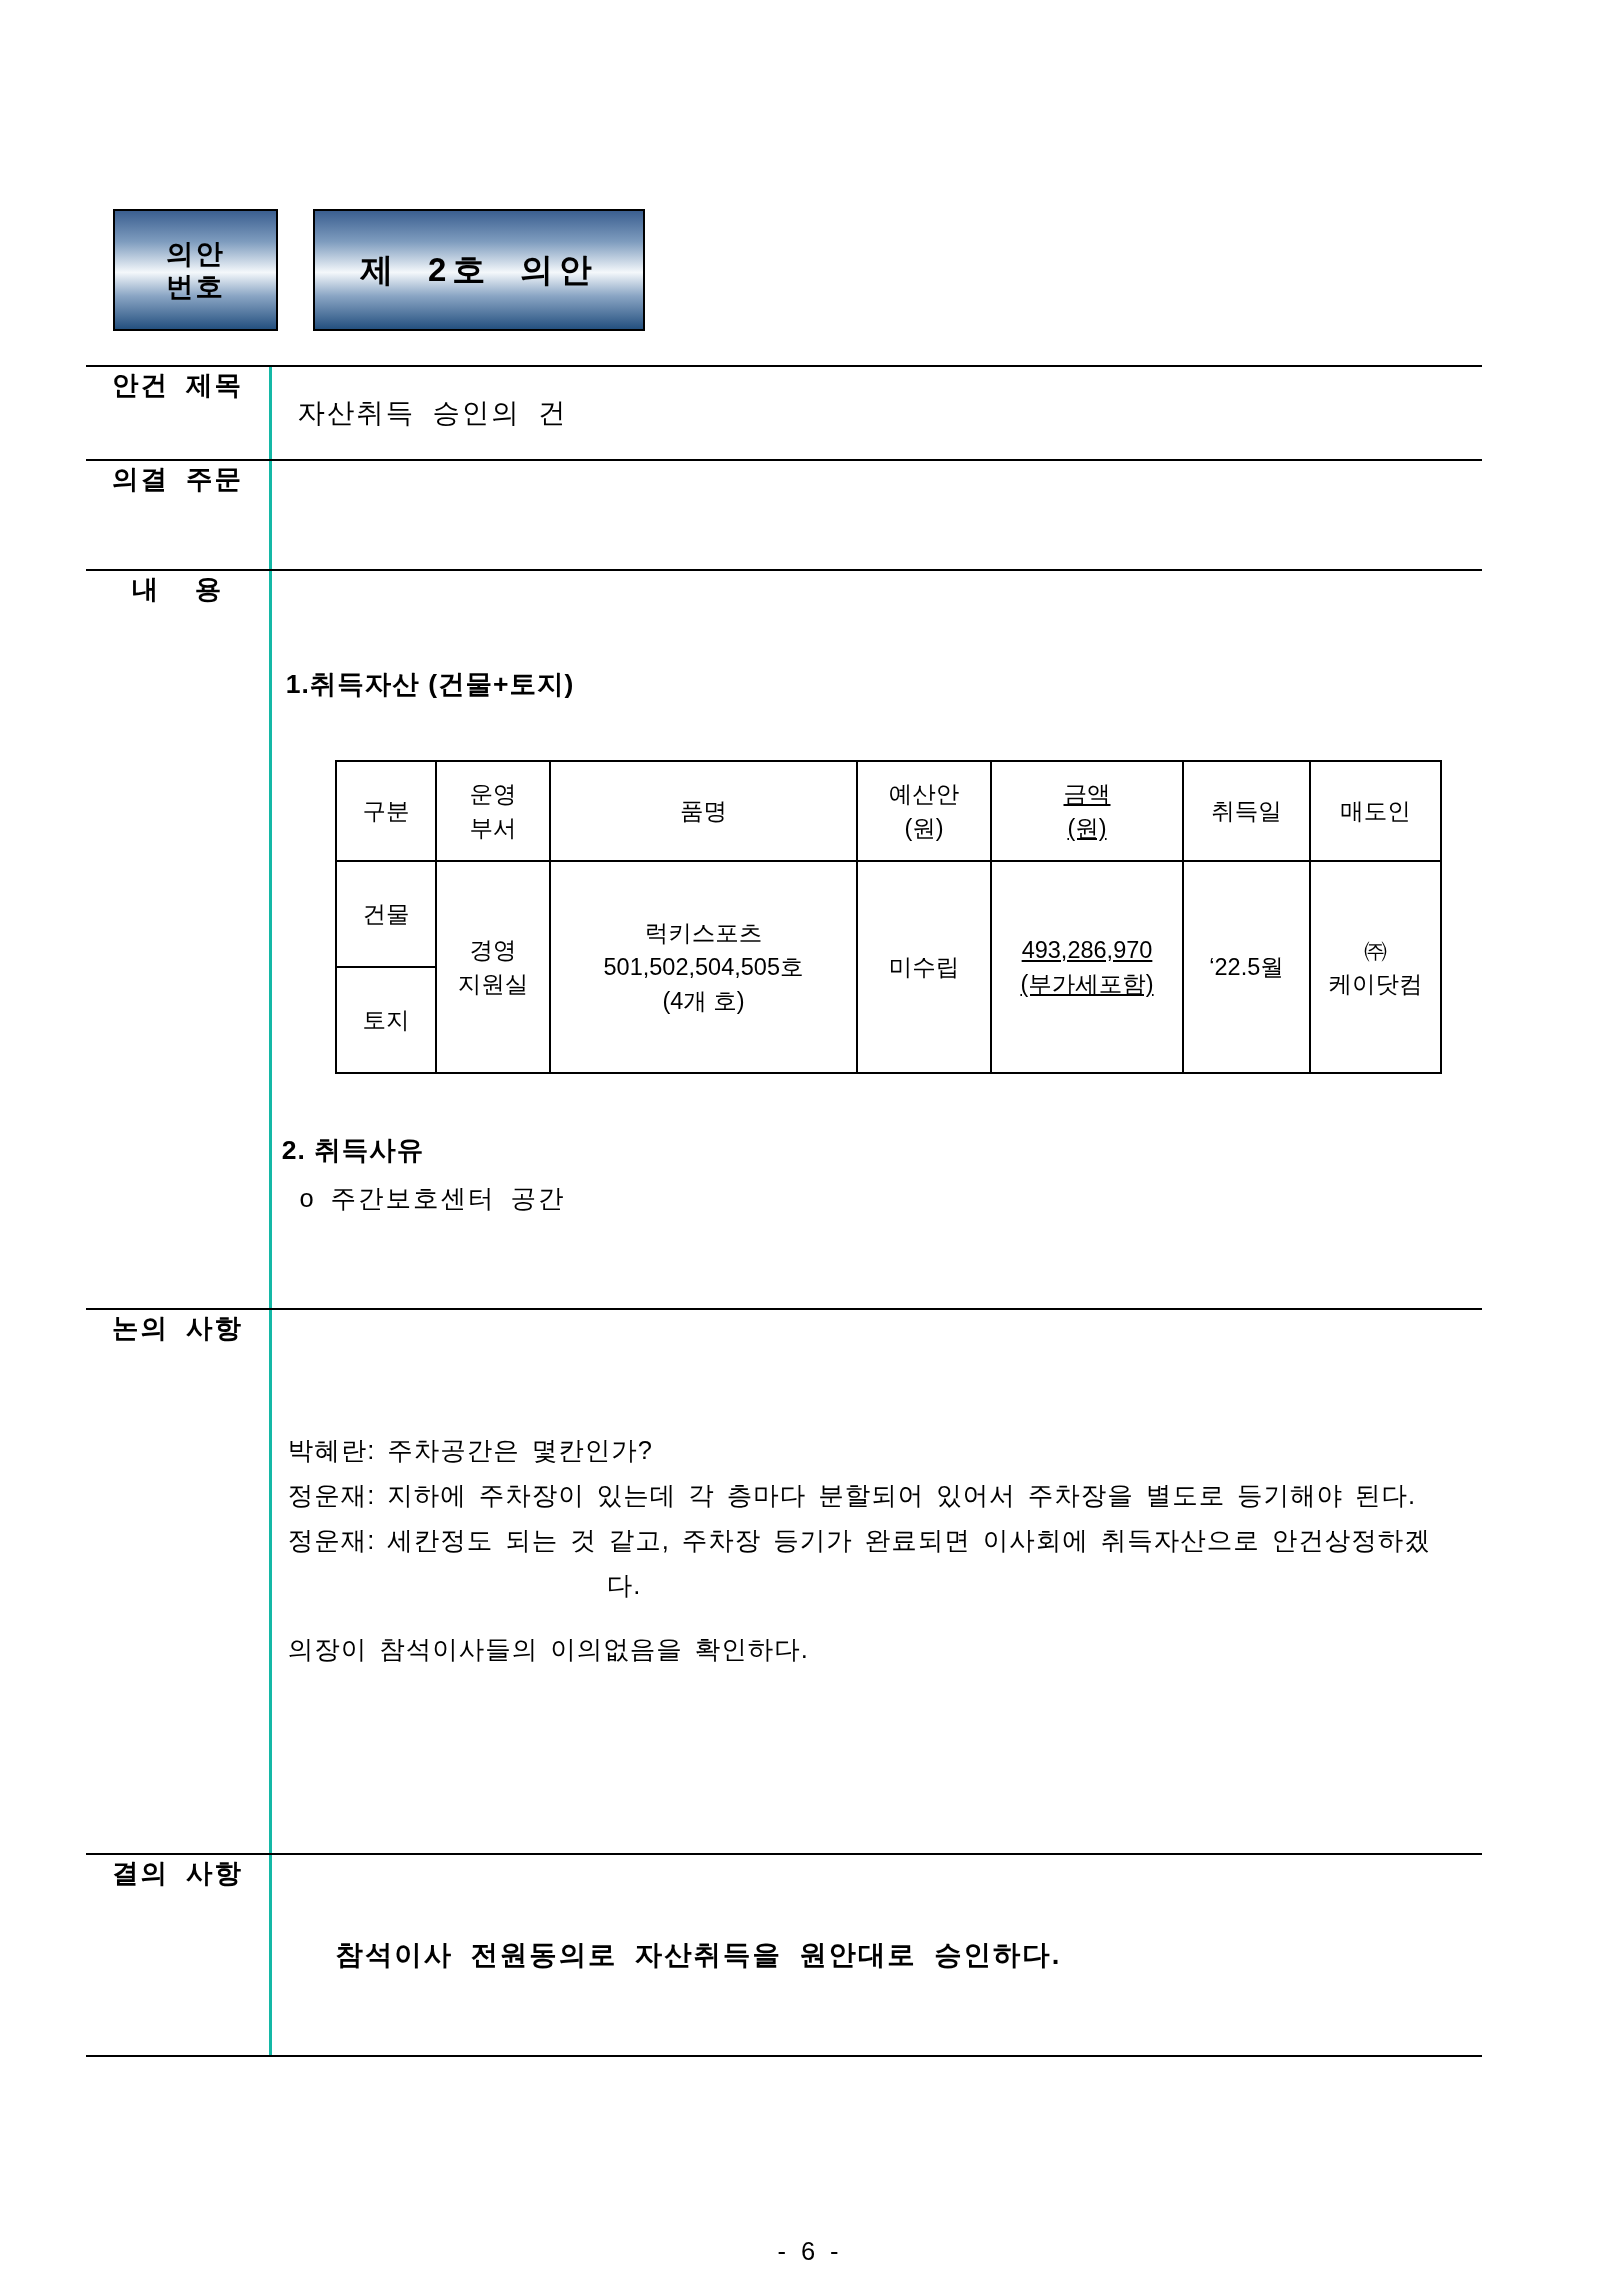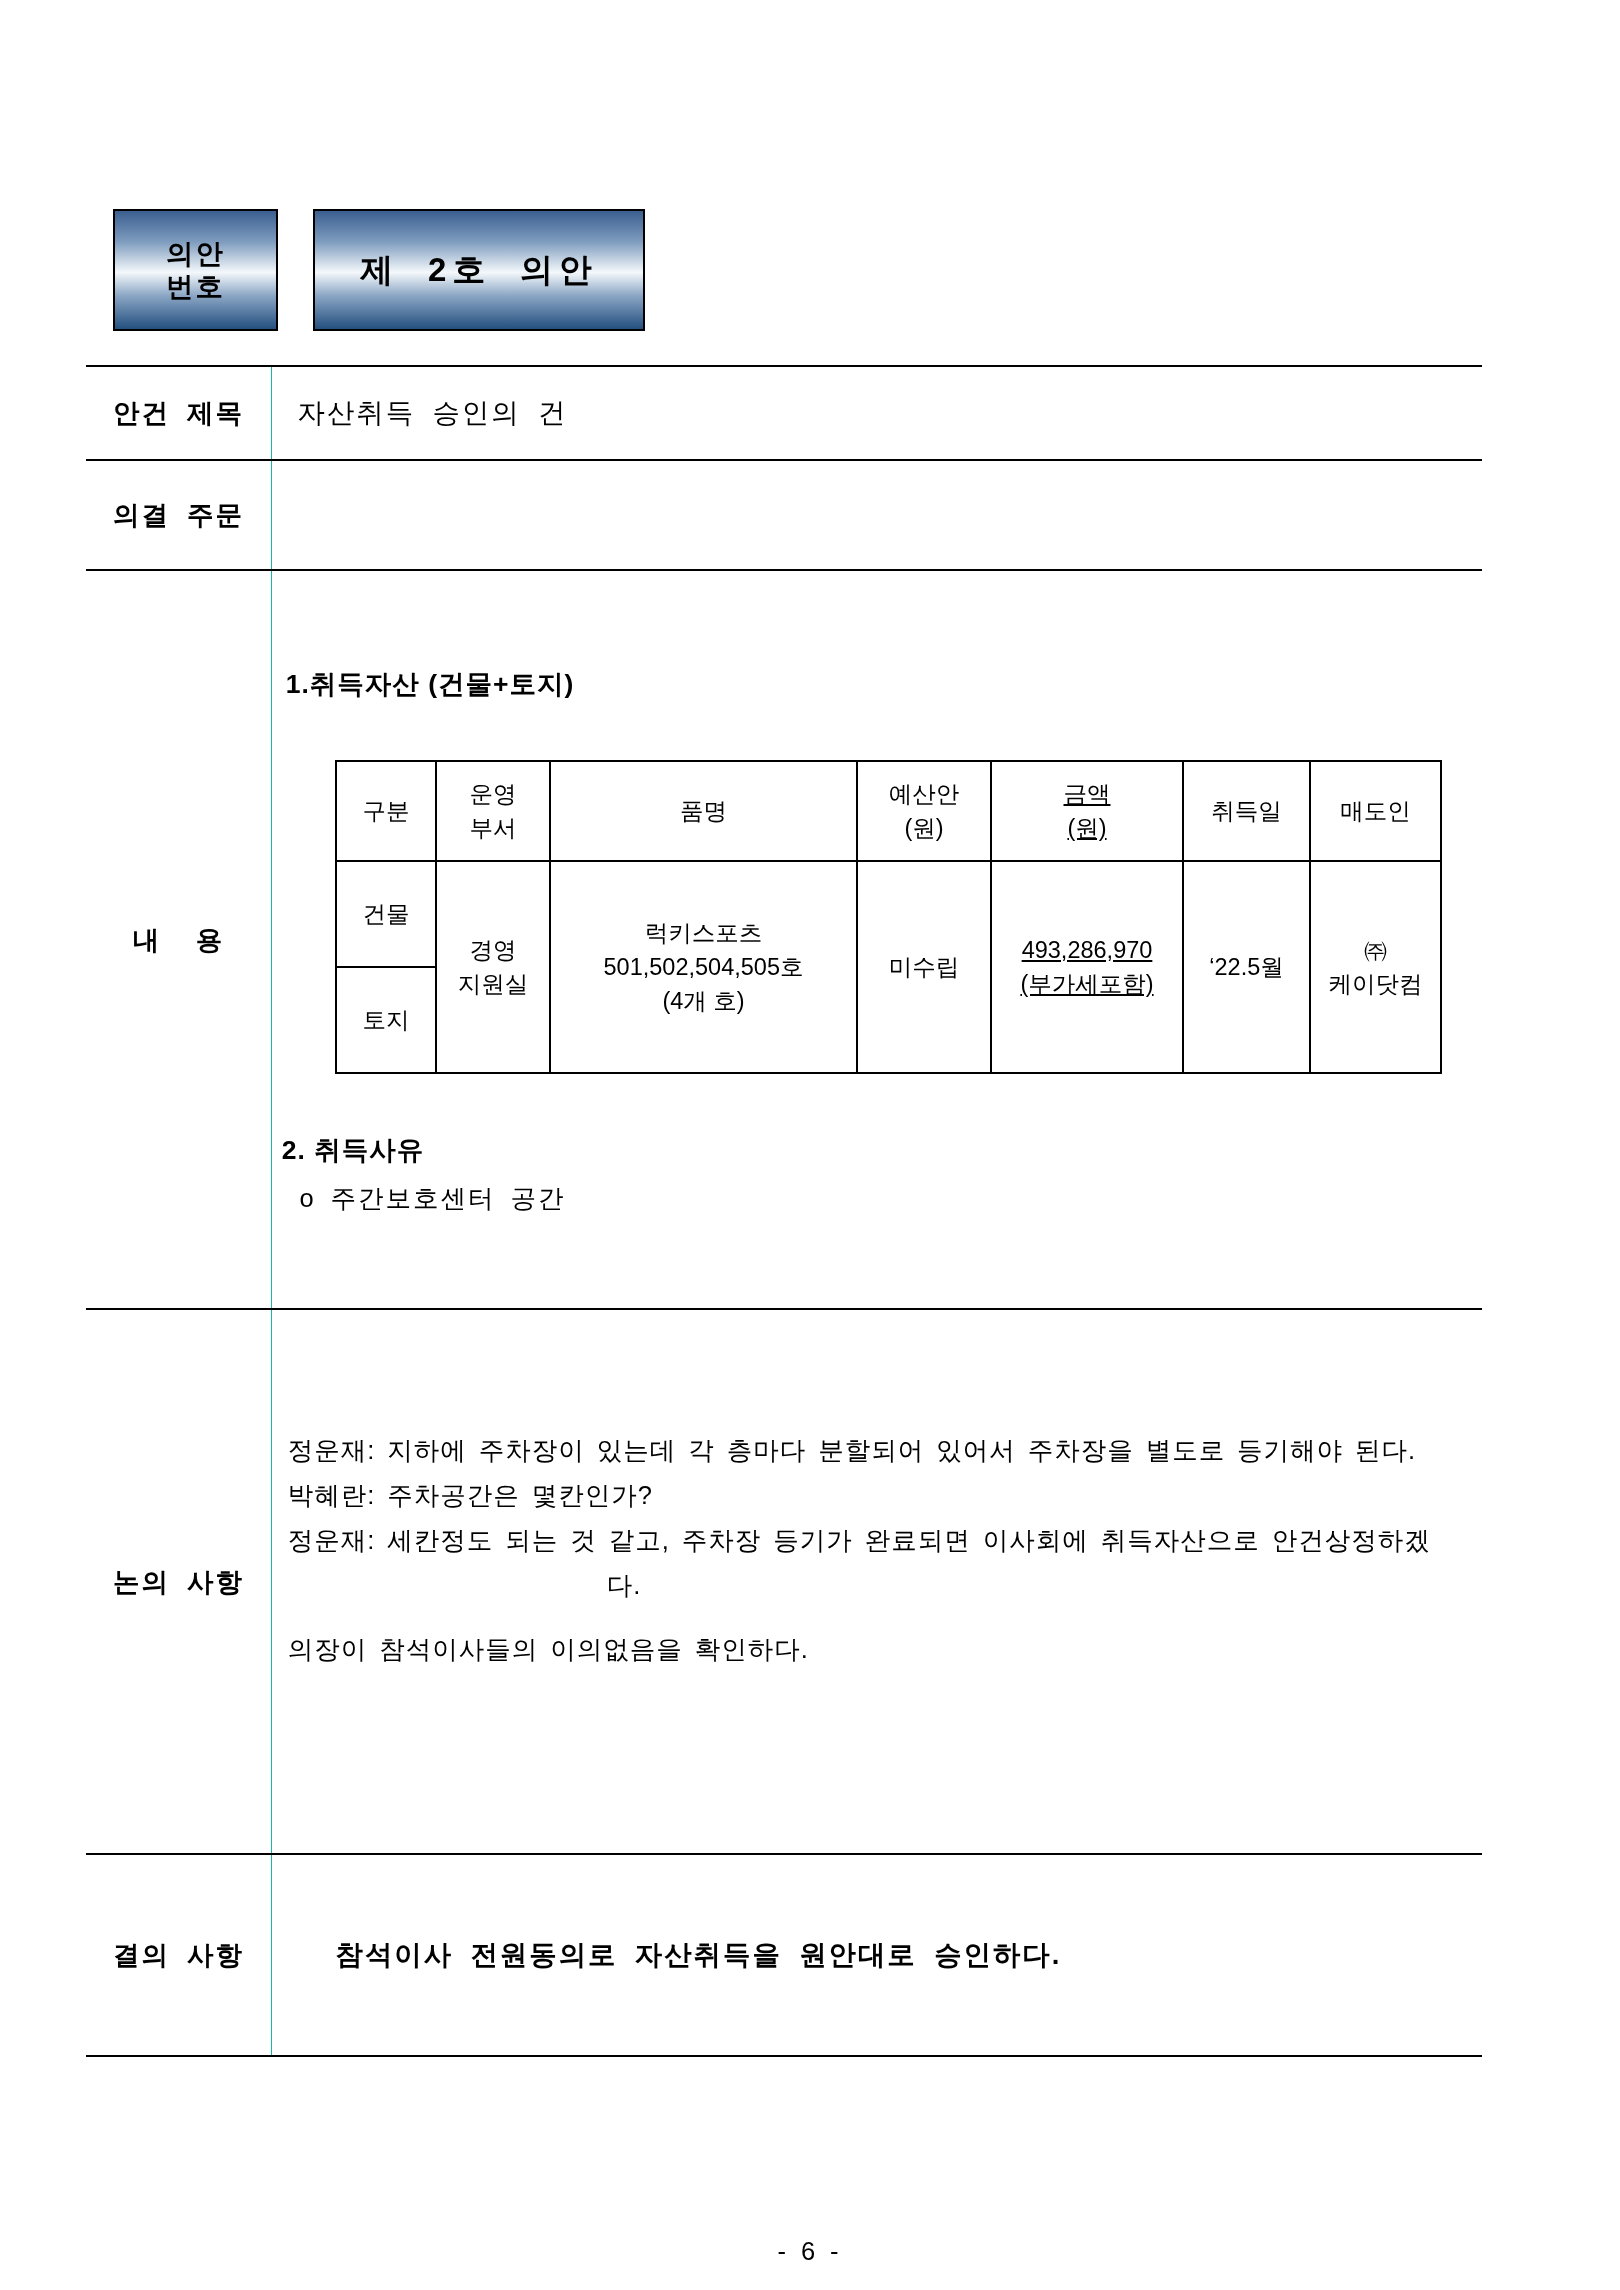--- a/index.html
+++ b/index.html
@@ -27,22 +27,22 @@
   
   .doc-table { position:absolute; left:86px; top:365px; width:1396px; }
   .doc-row { display:flex; border-top:2px solid #000; box-sizing:border-box; }
   .doc-row.last { border-bottom:2px solid #000;gap:38px; }
   .row-h1 { height:94px; }
   .row-h2 { height:110px; }
   .row-h3 { height:739px; }
   .row-h4 { height:545px; }
   .row-h5 { height:204px; }
   .label-cell {
-    width:186px; border-right:1px solid #14b8a6; box-sizing:border-box;
-    display:flex; align-items:center; justify-content:center;
+    width:186px; border-right:3px solid #14b8a6; box-sizing:border-box;
+    display:flex; align-items:flex-start; justify-content:center;
     font-weight:bold; font-size:26.5px; letter-spacing:2px; word-spacing:7.8px;
   }
   .label-cell span { white-space:pre; }
   .content-cell { flex:1; position:relative; box-sizing:border-box; }
   .v-center { display:flex; align-items:center; }
 
   .agenda-title-text { padding-left:25.5px; font-size:27.4px; letter-spacing:2px; word-spacing:7.8px; }
   .order-text { padding-left:15.7px; font-size:27.4px; letter-spacing:2px; word-spacing:5.9px; white-space:nowrap; }
 
   
@@ -156,22 +156,22 @@
 
       </div>
     </div>
 
     <div class="doc-row row-h4">
       <div class="label-cell">
         <span>논의 사항</span>
       </div>
       <div class="content-cell">
         <div class="discussion-block">
+          <div class="discussion-line">박혜란: 주차공간은 몇칸인가?</div>
           <div class="discussion-line">정운재: 지하에 주차장이 있는데 각 층마다 분할되어 있어서 주차장을 별도로 등기해야 된다.</div>
-          <div class="discussion-line">박혜란: 주차공간은 몇칸인가?</div>
           <div class="discussion-line">정운재: 세칸정도 되는 것 같고, 주차장 등기가 완료되면 이사회에 취득자산으로 안건상정하겠</div>
           <div class="discussion-line indent">다.</div>
           <div class="discussion-line after-gap">의장이 참석이사들의 이의없음을 확인하다.</div>
         </div>
       </div>
     </div>
 
     <div class="doc-row row-h5 last">
       <div class="label-cell">
         <span>결의 사항</span>

